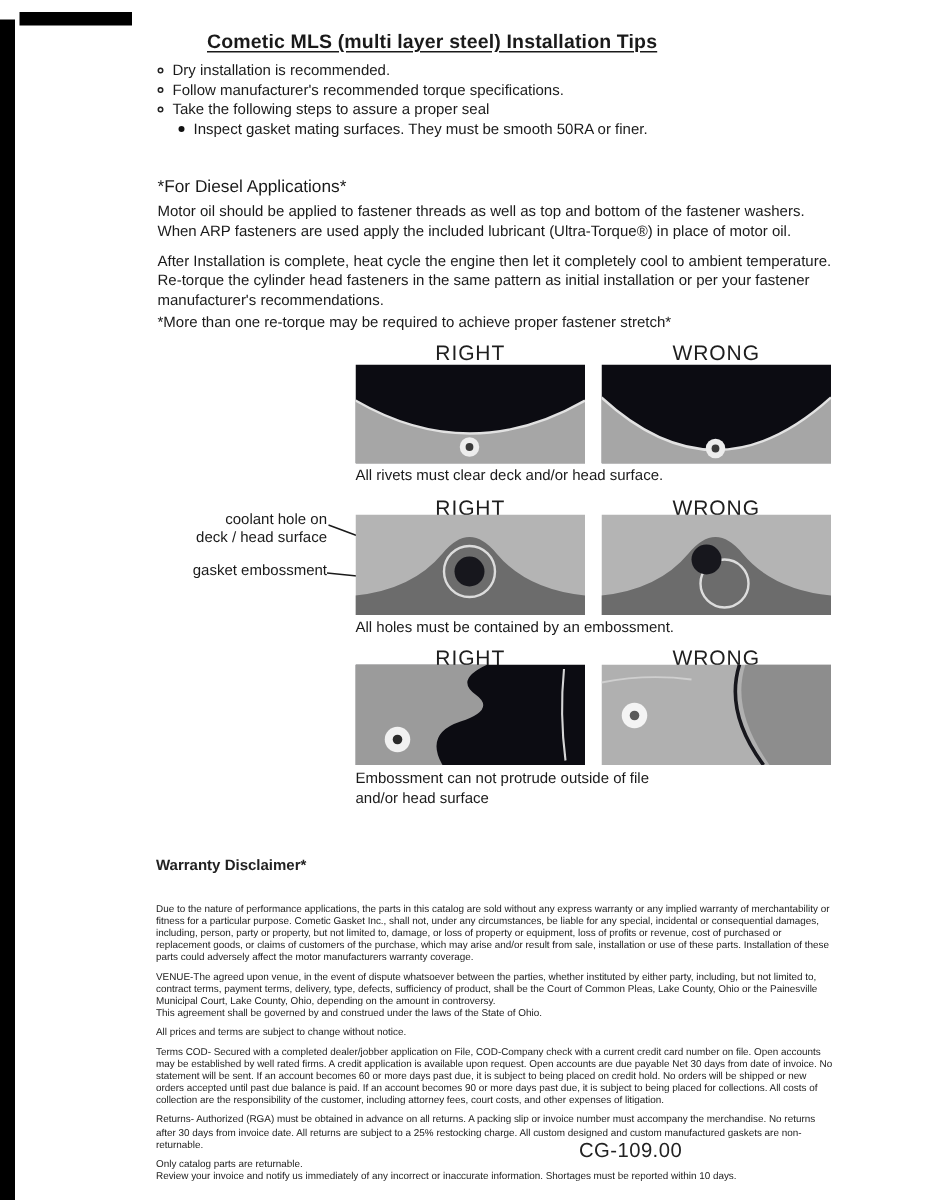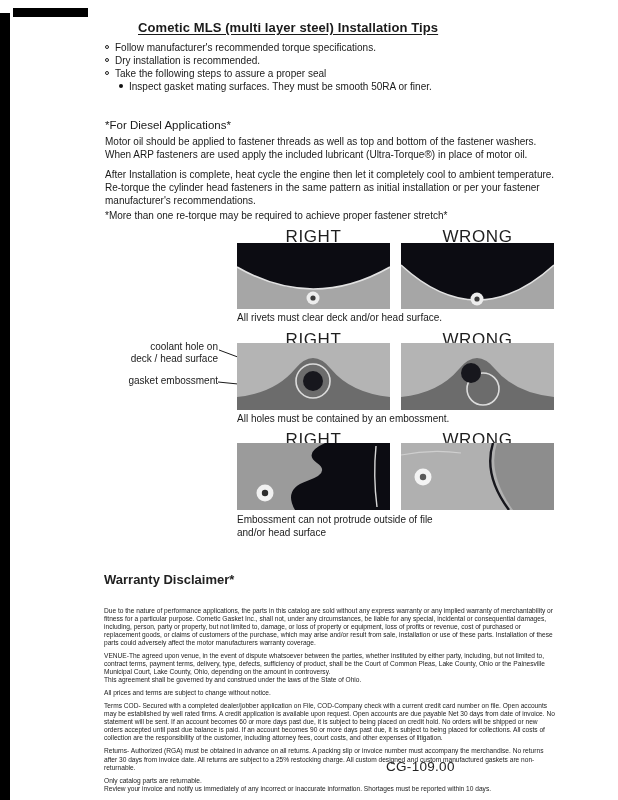--- a/index.html
+++ b/index.html
@@ -21,53 +21,53 @@
 
   .tips { position:absolute; left:105px; top:41px; width:470px; font-size:10px; line-height:13px; }
   .row { display:flex; align-items:flex-start; }
   .b-circle { width:4px; height:4px; border:1px solid #222; border-radius:50%; margin:4px 6px 0 0; flex:none; }
   .b-dot { width:4px; height:4px; background:#111; border-radius:50%; margin:4px 6px 0 0; flex:none; }
   .sub { margin-left:14px; }
 
   .diesel-heading { position:absolute; left:105px; top:119px; font-size:11.5px; font-weight:400; }
   .para { position:absolute; left:105px; width:458px; font-size:10px; line-height:13px; }
 
-  .fig-label { position:absolute; width:153px; text-align:center; font-size:17px; color:#1e1e1e; letter-spacing:0.6px; }
+  .fig-label { position:absolute; width:153px; text-align:center; font-size:14px; color:#1e1e1e; letter-spacing:0.6px; }
   .fig-img { position:absolute; width:153px; height:67px; }
   .fig-img svg { display:block; width:100%; height:100%; }
   .fig-caption { position:absolute; font-size:10px; line-height:12.5px; white-space:pre-line; }
 
   .annos { position:absolute; left:96px; top:341px; width:122px; text-align:right; font-size:10px; line-height:12px; }
   .anno { white-space:pre-line; }
   .leaders { position:absolute; }
 
   .warranty { position:absolute; left:104px; top:572px; width:454px; color:#222; }
-  .w-head { font-size:13px; font-weight:700; margin-bottom:20px; }
+  .w-head { font-size:10px; font-weight:700; margin-bottom:20px; }
   .w-p { font-size:6.6px; line-height:1.22; margin-bottom:5px; white-space:pre-line; }
 
   .footer-code { position:absolute; left:386px; top:759px; font-size:13.5px; letter-spacing:0.3px; color:#222; }
 </style>
 </head>
 <body>
 
 <div id="page">
 
   <div class="scan-top"></div>
   <div class="scan-left"></div>
 
   <h1 class="title">Cometic MLS (multi layer steel) Installation Tips</h1>
 
   <div class="tips">
     <div class="row">
       <span class="b-circle"></span>
-      <span>Follow manufacturer's recommended torque specifications.</span>
+      <span>Dry installation is recommended.</span>
     </div>
     <div class="row">
       <span class="b-circle"></span>
-      <span>Dry installation is recommended.</span>
+      <span>Follow manufacturer's recommended torque specifications.</span>
     </div>
     <div class="row">
       <span class="b-circle"></span>
       <span>Take the following steps to assure a proper seal</span>
     </div>
     <div class="row sub">
       <span class="b-dot"></span>
       <span>Inspect gasket mating surfaces.  They must be smooth 50RA or finer.</span>
     </div>
   </div>

